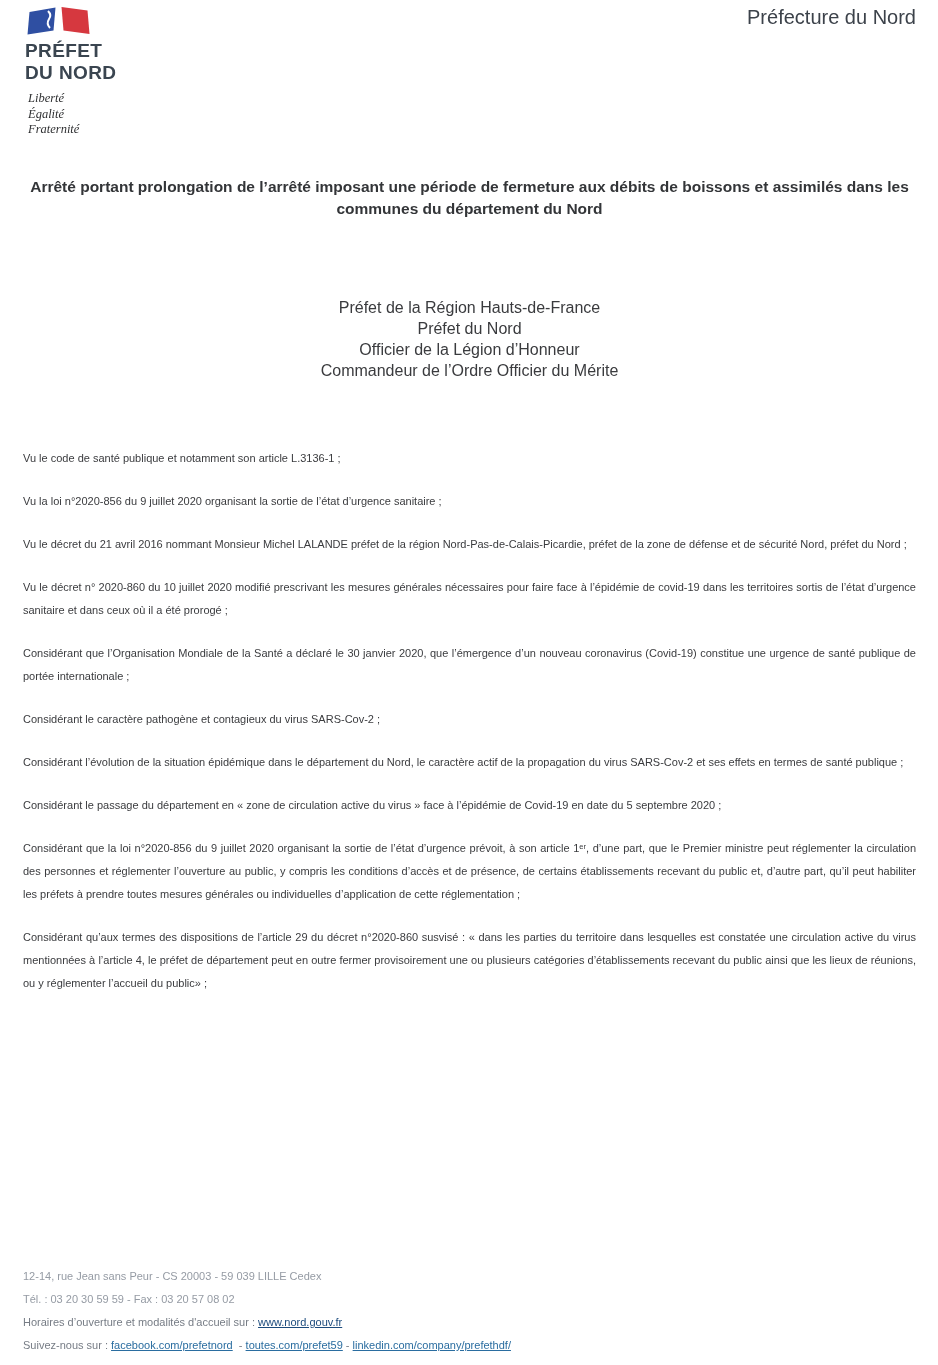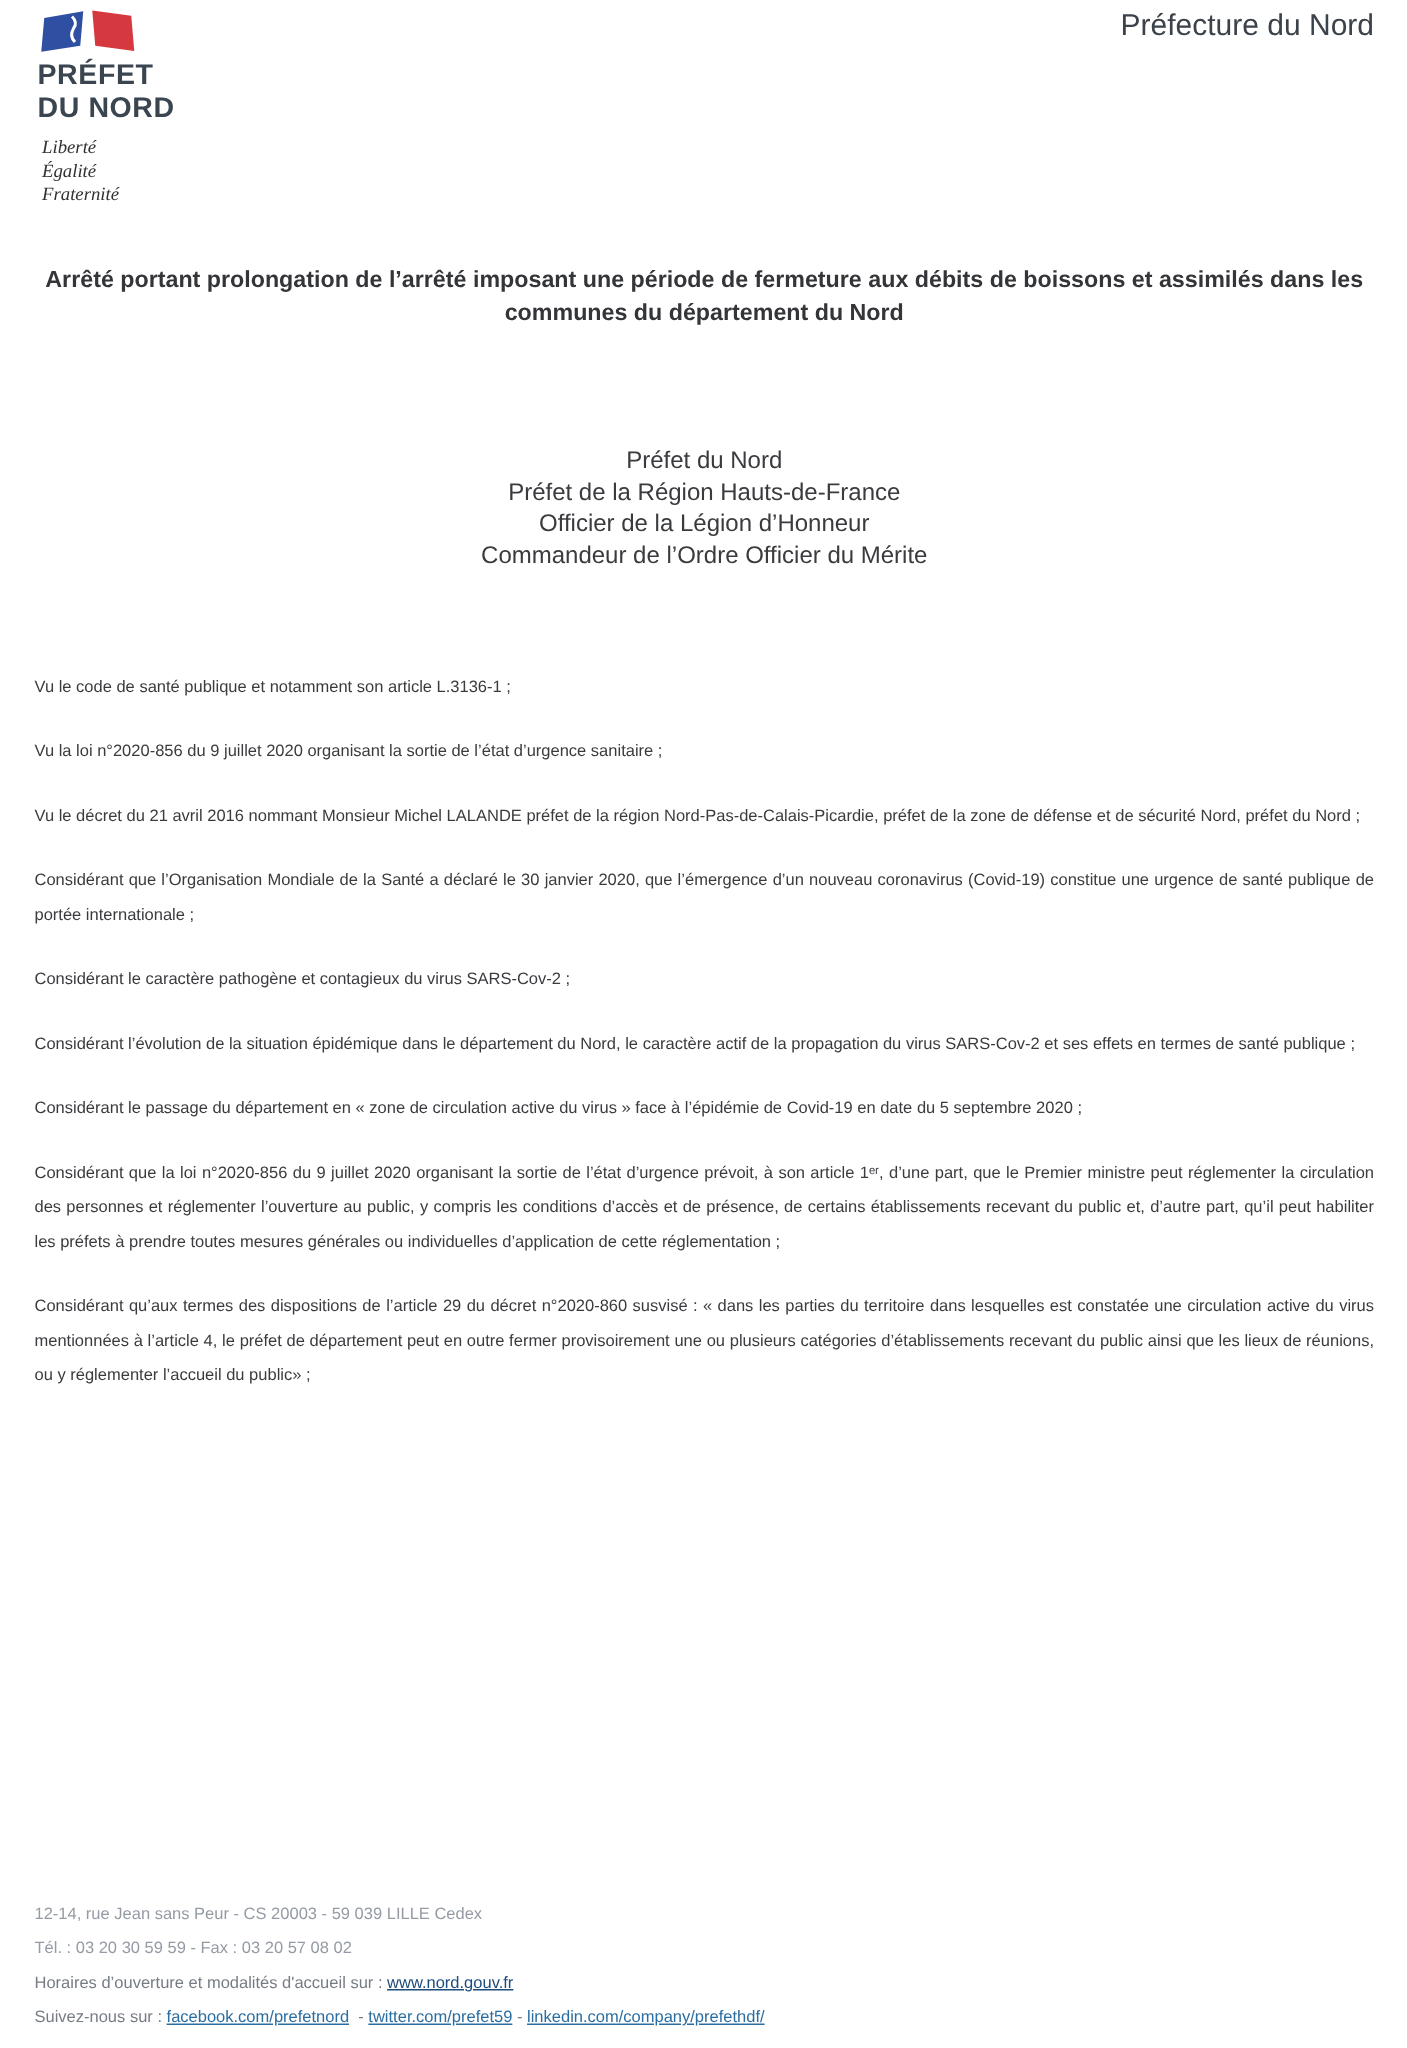--- a/index.html
+++ b/index.html
@@ -60,42 +60,43 @@
         <div>Égalité</div>
         <div>Fraternité</div>
       </div>
     </div>
     <div class="org-title">Préfecture du Nord</div>
   </div>
 
   <div class="doc-title">Arrêté portant prolongation de l’arrêté imposant une période de fermeture aux débits de boissons et assimilés dans les communes du département du Nord</div>
 
   <div class="honors">
+    <div>Préfet de la Région Hauts-de-France</div>
     <div>Préfet du Nord</div>
-    <div>Préfet de la Région Hauts-de-France</div>
     <div>Officier de la Légion d’Honneur</div>
     <div>Commandeur de l’Ordre Officier du Mérite</div>
   </div>
 
   <div class="body">
     <p>Vu le code de santé publique et notamment son article L.3136-1 ;</p>
     <p>Vu la loi n°2020-856 du 9 juillet 2020 organisant la sortie de l’état d’urgence sanitaire ;</p>
     <p>Vu le décret du 21 avril 2016 nommant Monsieur Michel LALANDE préfet de la région Nord-Pas-de-Calais-Picardie, préfet de la zone de défense et de sécurité Nord, préfet du Nord ;</p>
+    <p>Vu le décret n° 2020-860 du 10 juillet 2020 modifié prescrivant les mesures générales nécessaires pour faire face à l’épidémie de covid-19 dans les territoires sortis de l’état d’urgence sanitaire et dans ceux où il a été prorogé ;</p>
     <p>Considérant que l’Organisation Mondiale de la Santé a déclaré le 30 janvier 2020, que l’émergence d’un nouveau coronavirus (Covid-19) constitue une urgence de santé publique de portée internationale ;</p>
     <p>Considérant le caractère pathogène et contagieux du virus SARS-Cov-2 ;</p>
     <p>Considérant l’évolution de la situation épidémique dans le département du Nord, le caractère actif de la propagation du virus SARS-Cov-2 et ses effets en termes de santé publique ;</p>
     <p>Considérant le passage du département en « zone de circulation active du virus » face à l’épidémie de Covid-19 en date du 5 septembre 2020 ;</p>
     <p>Considérant que la loi n°2020-856 du 9 juillet 2020 organisant la sortie de l’état d’urgence prévoit, à son article 1ᵉʳ, d’une part, que le Premier ministre peut réglementer la circulation des personnes et réglementer l’ouverture au public, y compris les conditions d’accès et de présence, de certains établissements recevant du public et, d’autre part, qu’il peut habiliter les préfets à prendre toutes mesures générales ou individuelles d’application de cette réglementation ;</p>
     <p>Considérant qu’aux termes des dispositions de l’article 29 du décret n°2020-860 susvisé : « dans les parties du territoire dans lesquelles est constatée une circulation active du virus mentionnées à l’article 4, le préfet de département peut en outre fermer provisoirement une ou plusieurs catégories d’établissements recevant du public ainsi que les lieux de réunions, ou y réglementer l’accueil du public» ;</p>
   </div>
 
   <div class="footer">
     <div class="f-muted">12-14, rue Jean sans Peur - CS 20003 - 59 039 LILLE Cedex</div>
     <div class="f-muted">Tél. : 03 20 30 59 59 - Fax : 03 20 57 08 02</div>
     <div class="f-line">
       <span>Horaires d’ouverture et modalités d'accueil sur : </span><a class="link-dark">www.nord.gouv.fr</a>
     </div>
     <div class="f-line">
-      <span>Suivez-nous sur : </span><a class="link-blue">facebook.com/prefetnord</a><span class="sep">  - </span><a class="link-blue">twitter.com/prefet59</a><span class="sep"> - </span><a class="link-blue">linkedin.com/company/prefethdf/</a>
+      <span>Suivez-nous sur : </span><a class="link-blue">facebook.com/prefetnord</a><span class="sep">  - </span><a class="link-blue">toutes.com/prefet59</a><span class="sep"> - </span><a class="link-blue">linkedin.com/company/prefethdf/</a>
     </div>
   </div>
 
 </div>
 
 </body></html>

